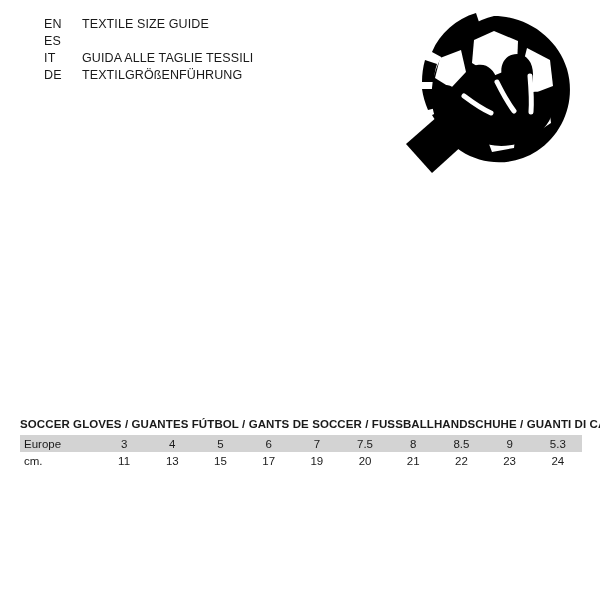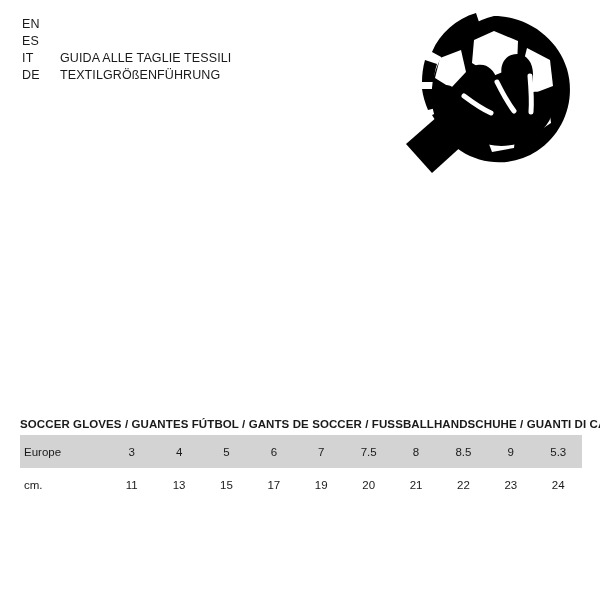--- a/index.html
+++ b/index.html
@@ -26,20 +26,21 @@
     display: flex;
     align-items: baseline;
     height: 17px;
     line-height: 17px;
   }
   .lang-code {
     width: 38px;
     font-size: 12.5px;
     letter-spacing: 0.2px;
     color: #1a1a1a;
+    margin-left: 22px;
   }
   .lang-text {
     font-size: 12.5px;
     letter-spacing: 0.1px;
     color: #1a1a1a;
     white-space: nowrap;
   }
 
   
   .illustration {
@@ -68,39 +69,40 @@
   }
   table.size-table {
     border-collapse: collapse;
     width: 562px;
     table-layout: fixed;
   }
   table.size-table td {
     font-size: 11.5px;
     color: #1a1a1a;
     height: 17px;
-    padding: 8px;
+    padding: 0;
     text-align: center;
     vertical-align: middle;
   }
   table.size-table tr.shaded td {
     background: #d3d3d3;
   }
   table.size-table td.row-label {
     text-align: left;
     padding-left: 4px;
     width: 76px;
   }
 </style>
 </head>
 <body>
 
 <div class="lang-block">
   <div class="lang-row">
     <span class="lang-code">EN</span>
+    <span class="lang-text">TEXTILE SIZE GUIDE</span>
   </div>
   <div class="lang-row">
     <span class="lang-code">ES</span>
   </div>
   <div class="lang-row">
     <span class="lang-code">IT</span>
     <span class="lang-text">GUIDA ALLE TAGLIE TESSILI</span>
   </div>
   <div class="lang-row">
     <span class="lang-code">DE</span>

